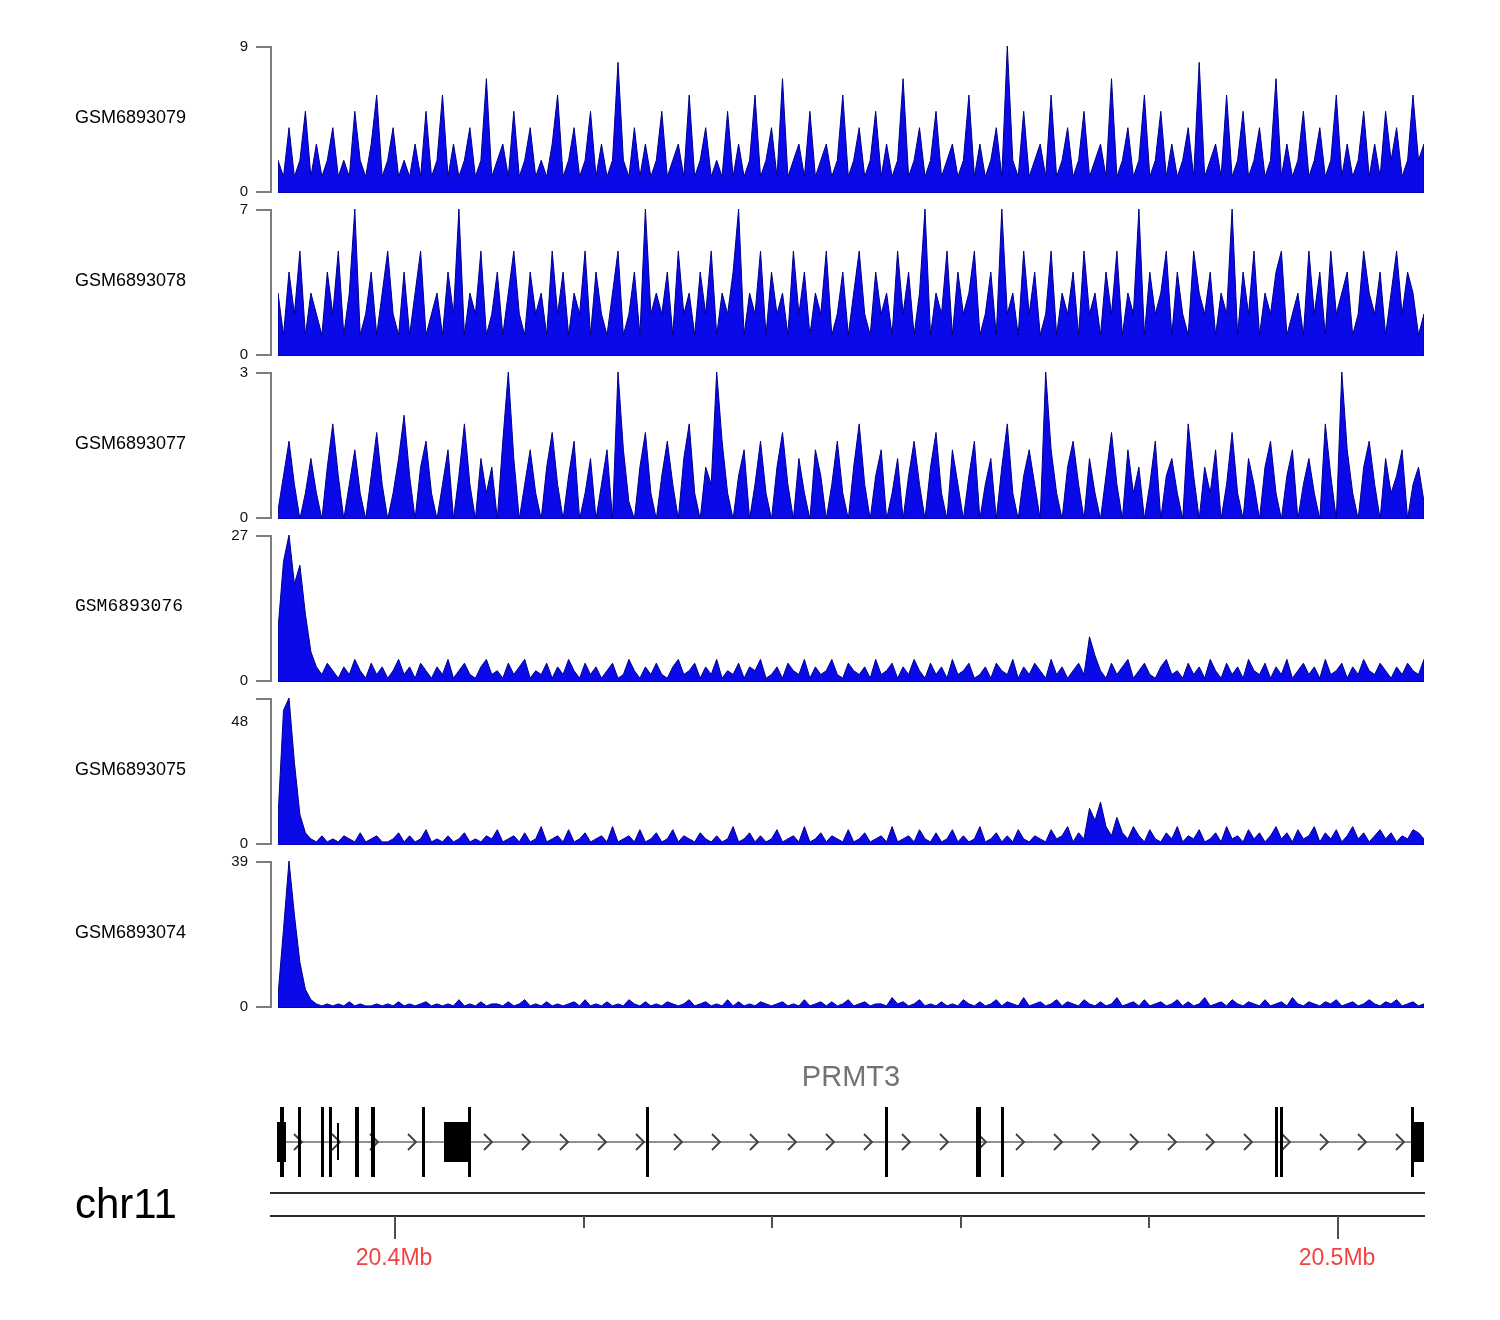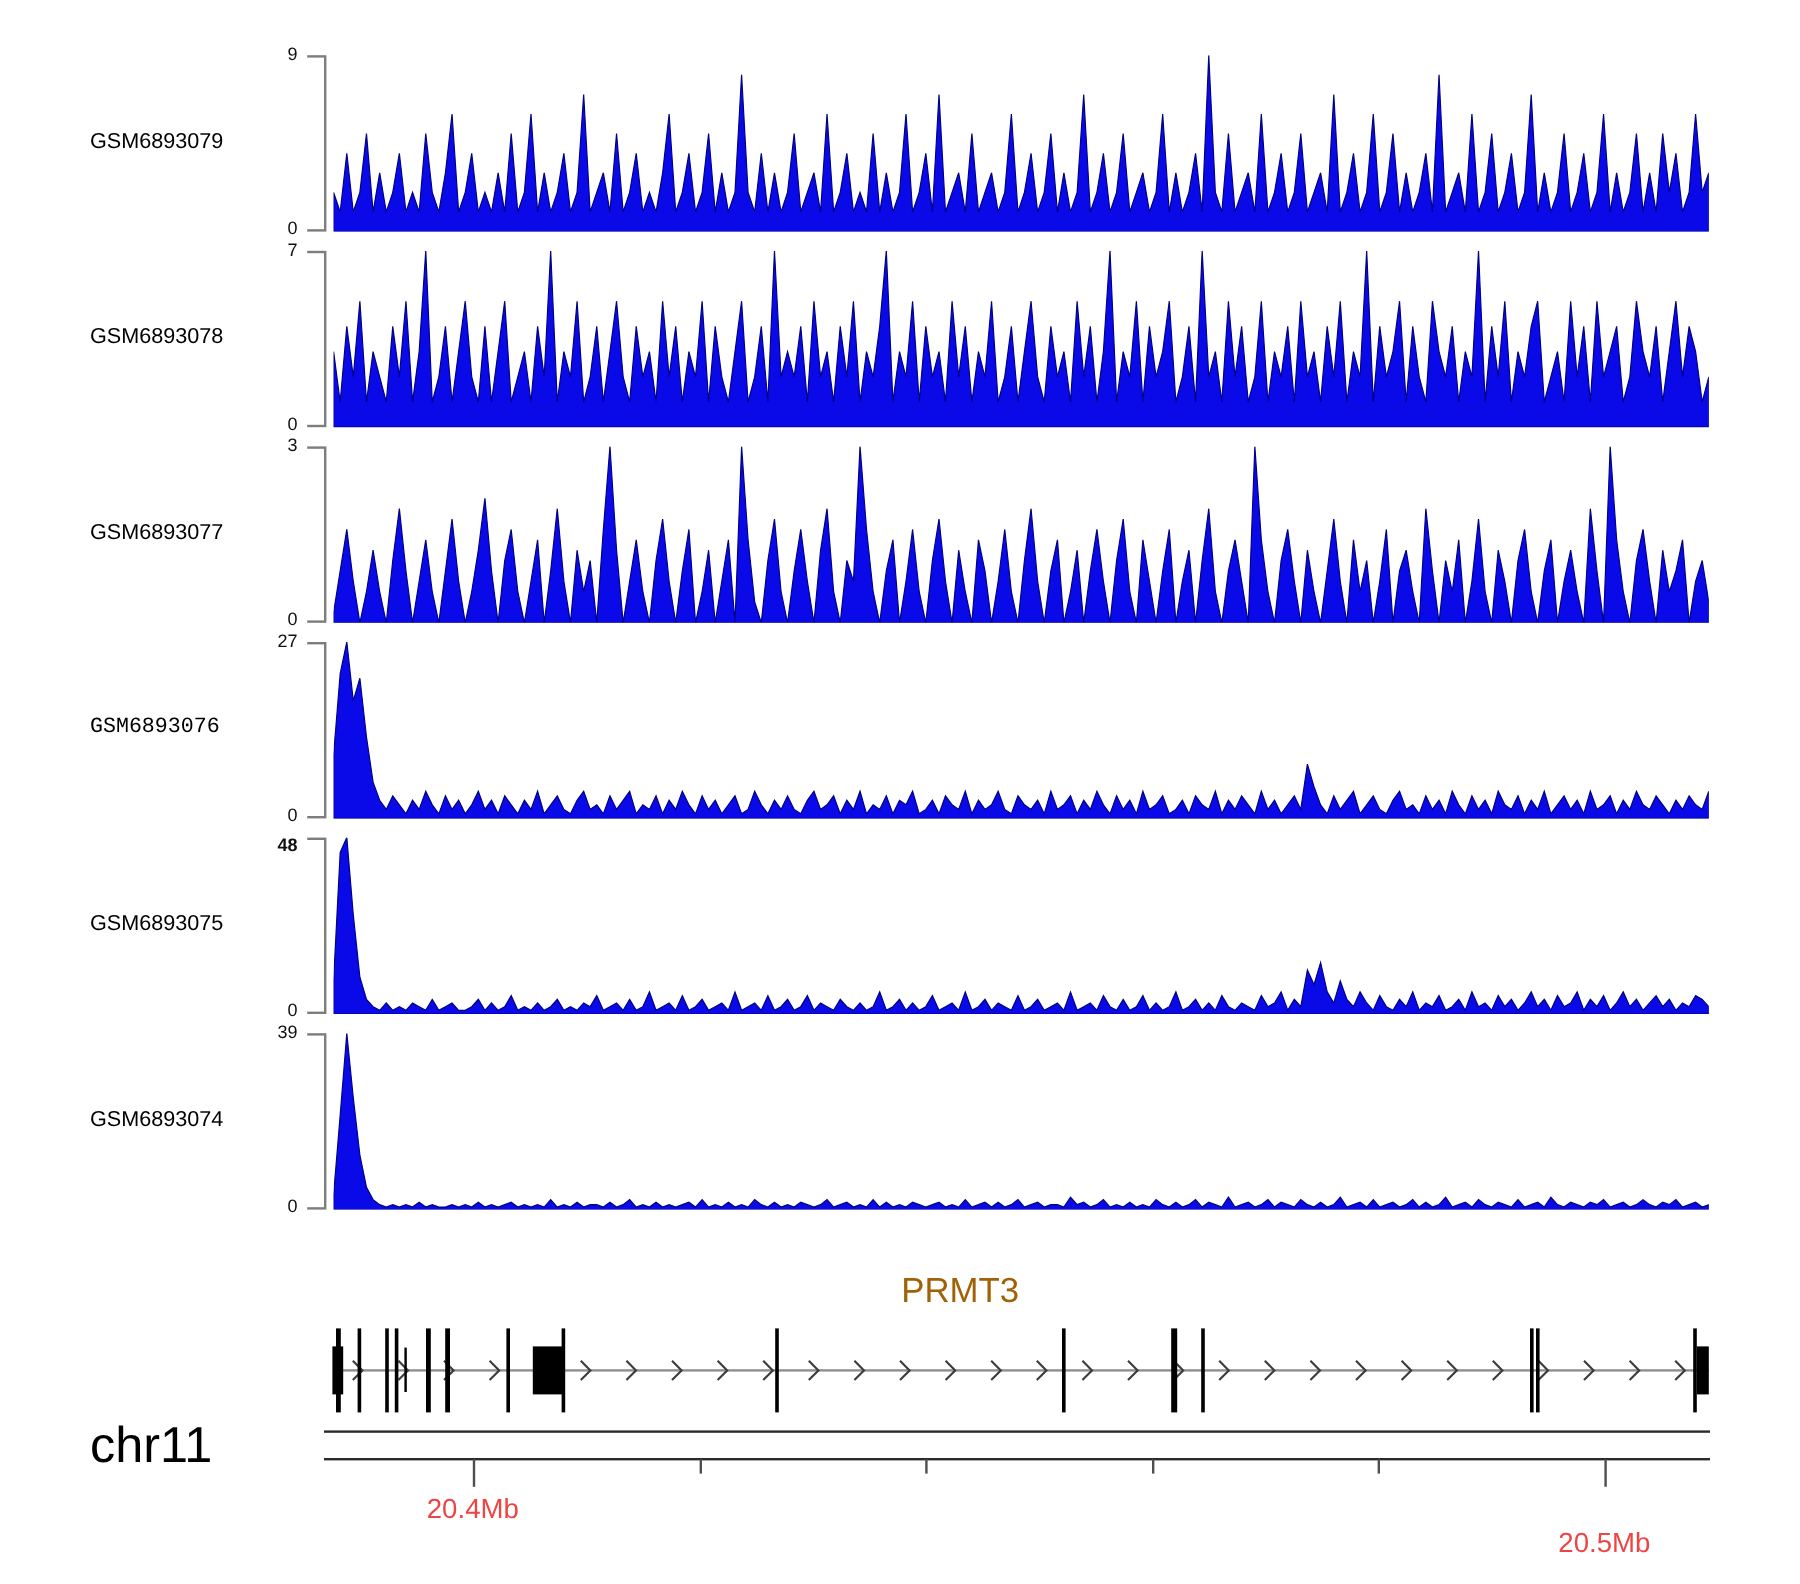--- a/index.html
+++ b/index.html
@@ -13,22 +13,22 @@
     white-space:nowrap;
   }
   .yaxis-line{position:absolute;width:2px;background:#7d7d7d;}
   .yaxis-tick{position:absolute;height:2px;width:14px;background:#7d7d7d;}
   .yaxis-num{
     position:absolute;width:40px;text-align:right;font-size:15px;color:#111;
     line-height:16px;
   }
   .cov-svg{position:absolute;display:block;}
   #gene-name{
-    position:absolute;left:751px;top:1060px;width:200px;
-    font-size:29px;color:#a16207;
+    position:absolute;left:751px;top:1060px;width:200px;text-align:center;
+    font-size:29px;color:#737373;
   }
   #gene-line{position:absolute;left:280px;top:1141px;width:1144px;height:2px;background:#8f8f8f;}
   .exon{position:absolute;background:#000;}
   #axis-line-upper{position:absolute;left:270px;top:1192px;width:1155px;height:2px;background:#2b2b2b;}
   #axis-line-lower{position:absolute;left:270px;top:1215px;width:1155px;height:2px;background:#2b2b2b;}
   .gtick{position:absolute;width:2px;background:#4f4f4f;}
   .gtick-label{
     position:absolute;width:120px;text-align:center;font-size:23px;color:#ef4444;
   }
   #chrom-label{position:absolute;left:75px;top:1180px;font-size:42px;color:#000;}
@@ -72,21 +72,21 @@
       <div class="yaxis-tick" style="left: 256px; top: 680px;"></div>
       <div class="yaxis-num" style="left: 208px; top: 527px;">27</div>
       <div class="yaxis-num" style="left: 208px; top: 672px;">0</div>
       <svg class="cov-svg" width="1146" height="147" viewBox="0 0 1146 147" style="left: 278px; top: 535px;">
         <polygon points="0,147 0.0,94.2 5.5,26.4 11.0,0.0 16.4,49.0 21.9,30.2 27.4,79.2 32.9,116.8 38.4,131.9 43.9,139.5 49.3,128.2 54.8,135.7 60.3,143.2 65.8,131.9 71.3,139.5 76.8,124.4 82.2,135.7 87.7,143.2 93.2,128.2 98.7,139.5 104.2,131.9 109.7,143.2 115.1,135.7 120.6,124.4 126.1,139.5 131.6,131.9 137.1,143.2 142.6,128.2 148.0,135.7 153.5,143.2 159.0,131.9 164.5,139.5 170.0,124.4 175.5,143.2 180.9,135.7 186.4,128.2 191.9,139.5 197.4,143.2 202.9,131.9 208.4,124.4 213.8,139.5 219.3,135.7 224.8,143.2 230.3,128.2 235.8,139.5 241.3,131.9 246.7,124.4 252.2,143.2 257.7,135.7 263.2,139.5 268.7,128.2 274.2,143.2 279.6,131.9 285.1,139.5 290.6,124.4 296.1,135.7 301.6,143.2 307.1,128.2 312.5,139.5 318.0,131.9 323.5,143.2 329.0,135.7 334.5,128.2 340.0,143.2 345.4,139.5 350.9,124.4 356.4,135.7 361.9,143.2 367.4,131.9 372.9,139.5 378.3,128.2 383.8,139.5 389.3,143.2 394.8,131.9 400.3,124.4 405.8,139.5 411.2,135.7 416.7,128.2 422.2,143.2 427.7,131.9 433.2,139.5 438.7,124.4 444.1,143.2 449.6,135.7 455.1,139.5 460.6,128.2 466.1,143.2 471.6,131.9 477.0,135.7 482.5,124.4 488.0,143.2 493.5,139.5 499.0,131.9 504.5,143.2 509.9,128.2 515.4,135.7 520.9,139.5 526.4,124.4 531.9,143.2 537.4,131.9 542.8,139.5 548.3,135.7 553.8,124.4 559.3,139.5 564.8,143.2 570.3,128.2 575.7,135.7 581.2,139.5 586.7,131.9 592.2,143.2 597.7,124.4 603.2,139.5 608.6,135.7 614.1,128.2 619.6,143.2 625.1,131.9 630.6,139.5 636.1,124.4 641.5,135.7 647.0,143.2 652.5,128.2 658.0,139.5 663.5,131.9 669.0,143.2 674.4,124.4 679.9,139.5 685.4,135.7 690.9,128.2 696.4,143.2 701.9,139.5 707.3,131.9 712.8,143.2 718.3,128.2 723.8,135.7 729.3,139.5 734.8,124.4 740.2,143.2 745.7,131.9 751.2,139.5 756.7,128.2 762.2,135.7 767.7,143.2 773.1,124.4 778.6,139.5 784.1,131.9 789.6,143.2 795.1,135.7 800.6,128.2 806.0,139.5 811.5,101.8 817.0,120.6 822.5,135.7 828.0,143.2 833.5,128.2 838.9,139.5 844.4,131.9 849.9,124.4 855.4,143.2 860.9,135.7 866.4,128.2 871.8,139.5 877.3,143.2 882.8,131.9 888.3,124.4 893.8,139.5 899.3,135.7 904.7,143.2 910.2,128.2 915.7,139.5 921.2,131.9 926.7,143.2 932.2,124.4 937.6,135.7 943.1,143.2 948.6,128.2 954.1,139.5 959.6,131.9 965.1,143.2 970.5,124.4 976.0,135.7 981.5,139.5 987.0,128.2 992.5,143.2 998.0,131.9 1003.4,139.5 1008.9,124.4 1014.4,143.2 1019.9,135.7 1025.4,128.2 1030.9,139.5 1036.3,131.9 1041.8,143.2 1047.3,124.4 1052.8,139.5 1058.3,135.7 1063.8,128.2 1069.2,143.2 1074.7,131.9 1080.2,139.5 1085.7,124.4 1091.2,135.7 1096.7,139.5 1102.1,128.2 1107.6,135.7 1113.1,143.2 1118.6,131.9 1124.1,139.5 1129.6,128.2 1135.0,135.7 1140.5,139.5 1146.0,124.4 1146,147" fill="#0A0AE8" stroke="#000088" stroke-width="1"></polygon>
       </svg>
       <div class="track-label" style="top: 758.5px;">GSM6893075</div>
       <div class="yaxis-line" style="left: 270px; top: 698px; height: 147px;"></div>
       <div class="yaxis-tick" style="left: 256px; top: 698px;"></div>
       <div class="yaxis-tick" style="left: 256px; top: 843px;"></div>
-      <div class="yaxis-num" style="left: 208px; top: 697px; font-weight: bold;">48</div>
+      <div class="yaxis-num" style="left: 208px; top: 713px;">48</div>
       <div class="yaxis-num" style="left: 208px; top: 835px;">0</div>
       <svg class="cov-svg" width="1146" height="147" viewBox="0 0 1146 147" style="left: 278px; top: 698px;">
         <polygon points="0,147 0.0,119.4 5.5,12.3 11.0,0.0 16.4,64.3 21.9,116.4 27.4,134.8 32.9,140.9 38.4,143.9 43.9,137.8 49.3,143.9 54.8,140.9 60.3,143.9 65.8,137.8 71.3,140.9 76.8,143.9 82.2,134.8 87.7,143.9 93.2,140.9 98.7,137.8 104.2,143.9 109.7,143.9 115.1,140.9 120.6,134.8 126.1,143.9 131.6,137.8 137.1,143.9 142.6,140.9 148.0,131.7 153.5,143.9 159.0,140.9 164.5,143.9 170.0,137.8 175.5,143.9 180.9,140.9 186.4,134.8 191.9,143.9 197.4,140.9 202.9,143.9 208.4,137.8 213.8,140.9 219.3,131.7 224.8,143.9 230.3,140.9 235.8,137.8 241.3,143.9 246.7,134.8 252.2,143.9 257.7,140.9 263.2,128.6 268.7,143.9 274.2,140.9 279.6,137.8 285.1,143.9 290.6,131.7 296.1,143.9 301.6,140.9 307.1,134.8 312.5,143.9 318.0,140.9 323.5,137.8 329.0,143.9 334.5,128.6 340.0,143.9 345.4,140.9 350.9,137.8 356.4,143.9 361.9,131.7 367.4,143.9 372.9,140.9 378.3,134.8 383.8,143.9 389.3,140.9 394.8,131.7 400.3,143.9 405.8,137.8 411.2,140.9 416.7,143.9 422.2,134.8 427.7,140.9 433.2,143.9 438.7,137.8 444.1,143.9 449.6,140.9 455.1,128.6 460.6,143.9 466.1,140.9 471.6,134.8 477.0,143.9 482.5,137.8 488.0,143.9 493.5,140.9 499.0,131.7 504.5,143.9 509.9,140.9 515.4,137.8 520.9,143.9 526.4,128.6 531.9,143.9 537.4,140.9 542.8,134.8 548.3,143.9 553.8,137.8 559.3,140.9 564.8,143.9 570.3,131.7 575.7,143.9 581.2,140.9 586.7,134.8 592.2,143.9 597.7,140.9 603.2,137.8 608.6,143.9 614.1,128.6 619.6,143.9 625.1,140.9 630.6,137.8 636.1,143.9 641.5,131.7 647.0,140.9 652.5,143.9 658.0,134.8 663.5,143.9 669.0,140.9 674.4,131.7 679.9,143.9 685.4,137.8 690.9,143.9 696.4,140.9 701.9,128.6 707.3,143.9 712.8,140.9 718.3,134.8 723.8,143.9 729.3,137.8 734.8,143.9 740.2,131.7 745.7,140.9 751.2,143.9 756.7,137.8 762.2,140.9 767.7,143.9 773.1,131.7 778.6,140.9 784.1,137.8 789.6,128.6 795.1,143.9 800.6,134.8 806.0,140.9 811.5,110.3 817.0,122.5 822.5,104.1 828.0,128.6 833.5,137.8 838.9,119.4 844.4,134.8 849.9,140.9 855.4,128.6 860.9,137.8 866.4,143.9 871.8,131.7 877.3,140.9 882.8,143.9 888.3,134.8 893.8,140.9 899.3,128.6 904.7,143.9 910.2,137.8 915.7,140.9 921.2,131.7 926.7,143.9 932.2,140.9 937.6,134.8 943.1,143.9 948.6,128.6 954.1,140.9 959.6,137.8 965.1,143.9 970.5,131.7 976.0,140.9 981.5,134.8 987.0,143.9 992.5,137.8 998.0,128.6 1003.4,140.9 1008.9,134.8 1014.4,143.9 1019.9,131.7 1025.4,140.9 1030.9,137.8 1036.3,128.6 1041.8,143.9 1047.3,134.8 1052.8,140.9 1058.3,131.7 1063.8,143.9 1069.2,137.8 1074.7,128.6 1080.2,140.9 1085.7,134.8 1091.2,143.9 1096.7,137.8 1102.1,131.7 1107.6,140.9 1113.1,134.8 1118.6,143.9 1124.1,137.8 1129.6,140.9 1135.0,131.7 1140.5,134.8 1146.0,140.9 1146,147" fill="#0A0AE8" stroke="#000088" stroke-width="1"></polygon>
       </svg>
       <div class="track-label" style="top: 921.5px;">GSM6893074</div>
       <div class="yaxis-line" style="left: 270px; top: 861px; height: 147px;"></div>
       <div class="yaxis-tick" style="left: 256px; top: 861px;"></div>
       <div class="yaxis-tick" style="left: 256px; top: 1006px;"></div>
       <div class="yaxis-num" style="left: 208px; top: 853px;">39</div>
       <div class="yaxis-num" style="left: 208px; top: 998px;">0</div>
@@ -157,18 +157,18 @@
     <div id="axis-line-upper"></div>
     <div id="axis-line-lower"></div>
     <div id="ticks">
         <div class="gtick" style="left: 394px; top: 1216px; height: 23px;"></div>
         <div class="gtick-label" style="left: 334px; top: 1244px;">20.4Mb</div>
         <div class="gtick" style="left: 583px; top: 1216px; height: 12px;"></div>
         <div class="gtick" style="left: 771px; top: 1216px; height: 12px;"></div>
         <div class="gtick" style="left: 960px; top: 1216px; height: 12px;"></div>
         <div class="gtick" style="left: 1148px; top: 1216px; height: 12px;"></div>
         <div class="gtick" style="left: 1337px; top: 1216px; height: 23px;"></div>
-        <div class="gtick-label" style="left: 1277px; top: 1244px; margin-top: 28px;">20.5Mb</div>
+        <div class="gtick-label" style="left: 1277px; top: 1244px;">20.5Mb</div>
       </div>
     <div id="chrom-label">chr11</div>
   </div>
 
 </div>
 
 </body></html>

